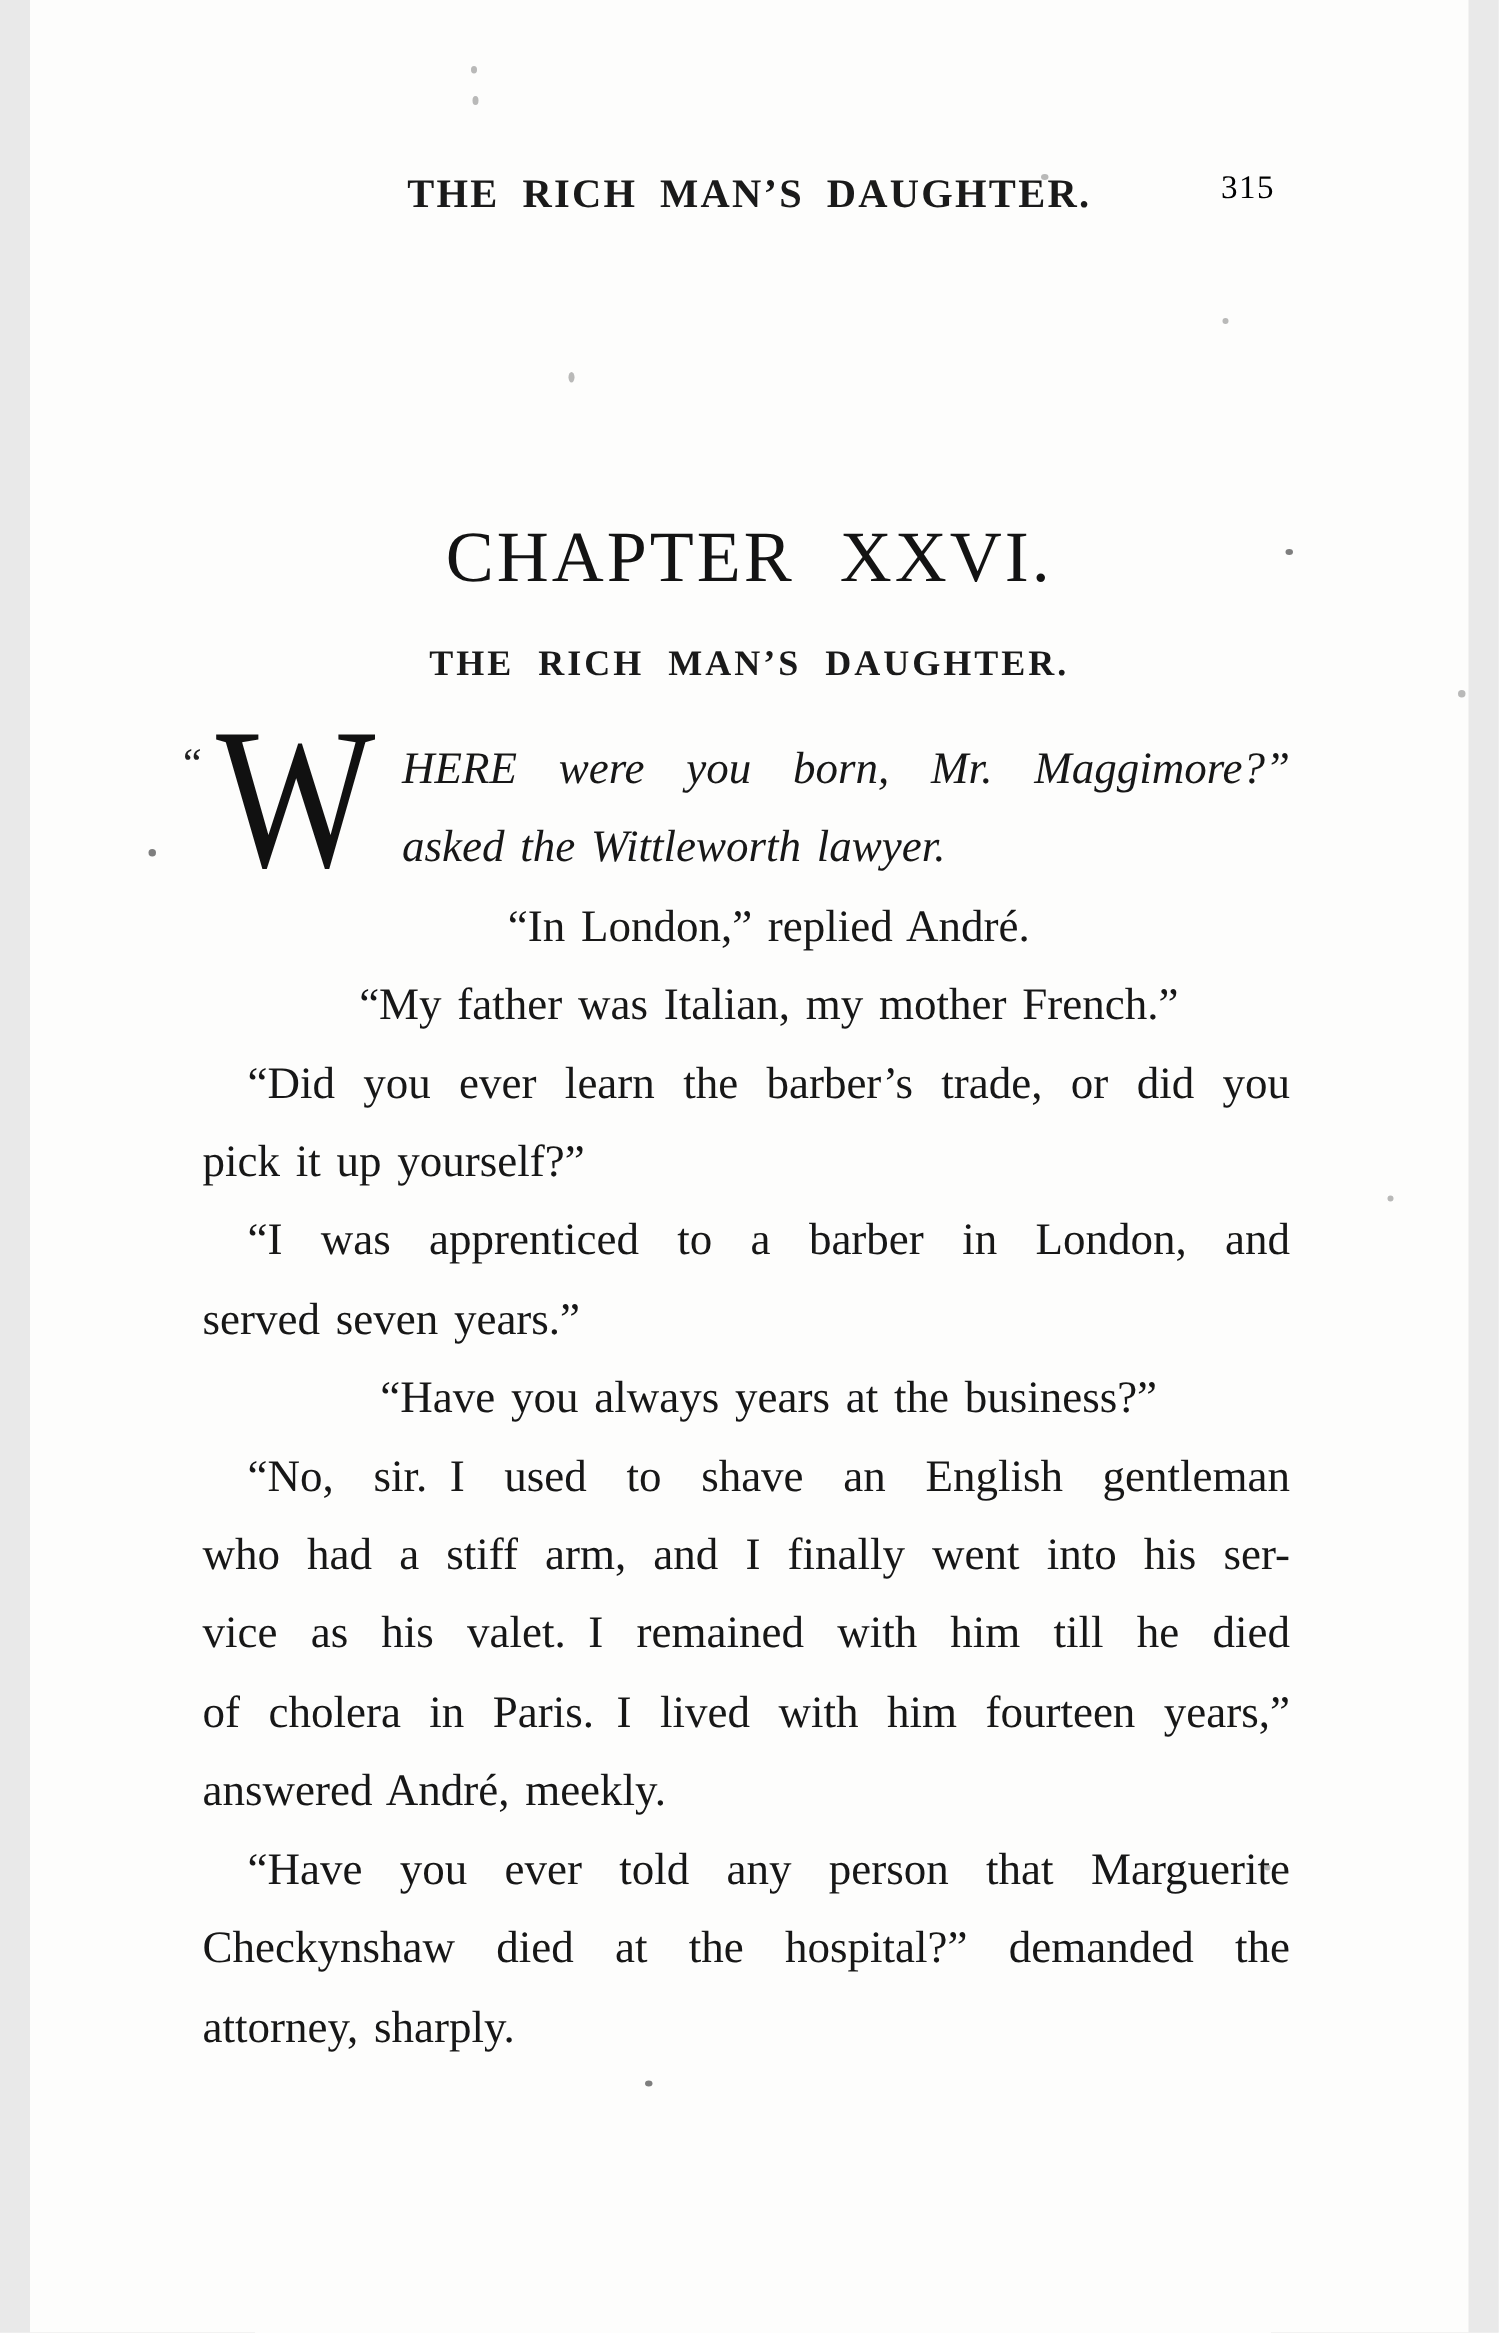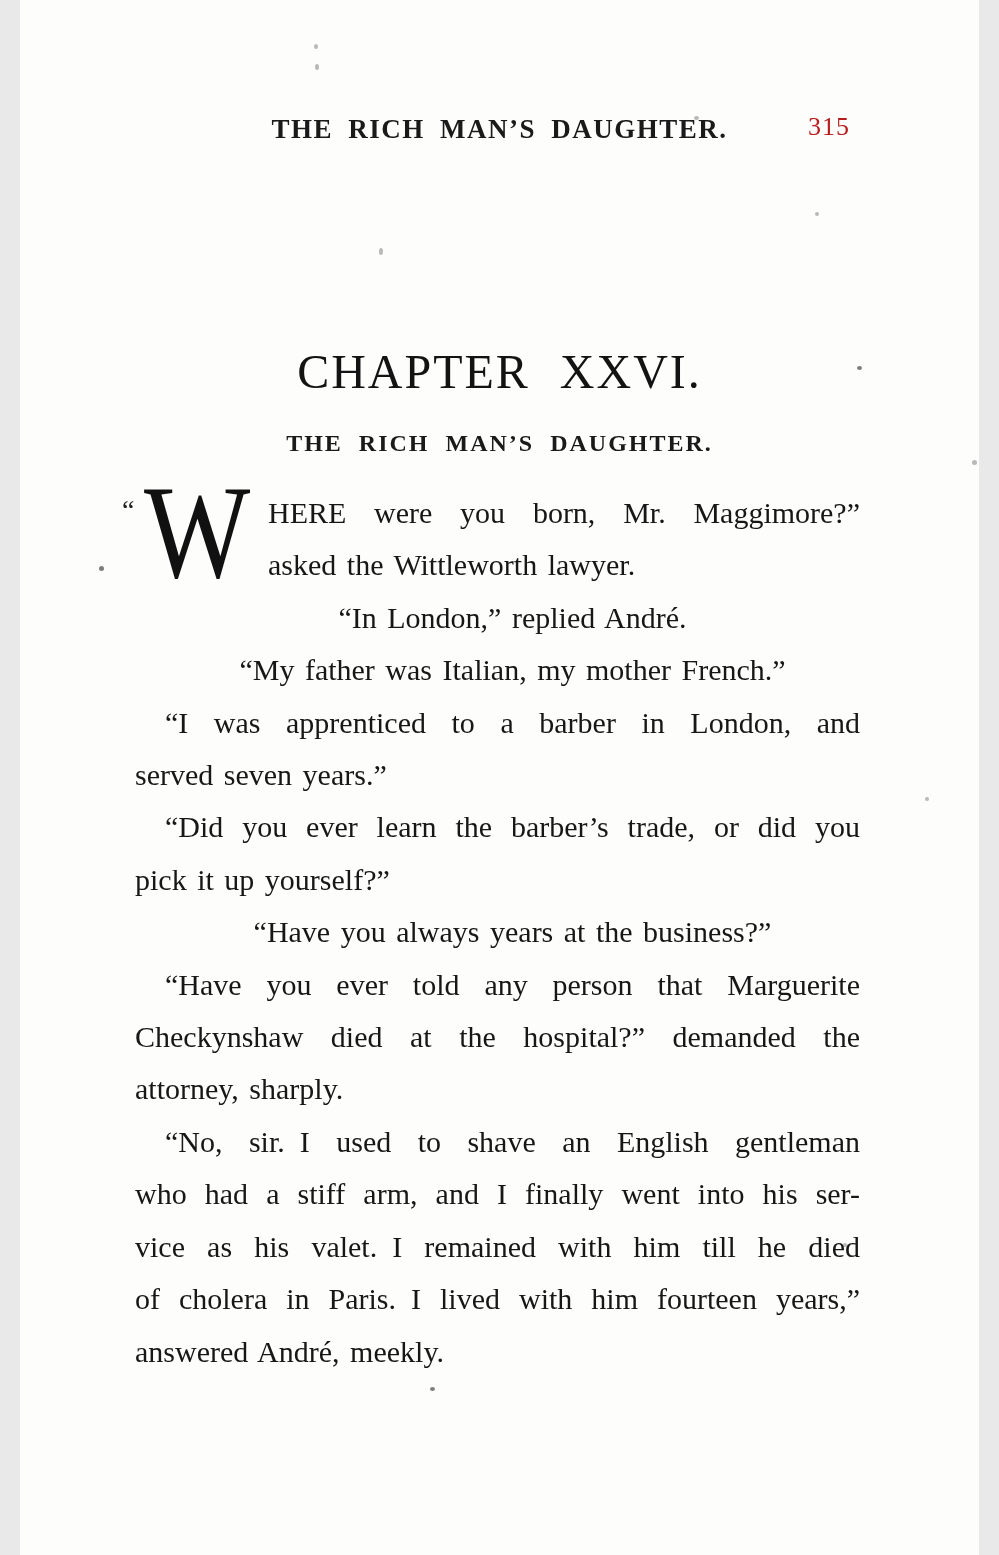--- a/index.html
+++ b/index.html
@@ -32,24 +32,24 @@
     font-size: 27px;
     font-weight: 700;
     letter-spacing: 1.5px;
     word-spacing: 7px;
     color: #1a1a1a;
   }
   .page-number {
     position: absolute;
     top: -2px;
     right: 129px;
-    font-size: 26px;
+    font-size: 22px;
     font-weight: 400;
     letter-spacing: 1px;
-    color: #b91c1c;
+    color: #000000;
   }
 
   
   .chapter-title {
     position: absolute;
     top: 344px;
     left: 0;
     width: 100%;
     text-align: center;
     font-size: 48px;
@@ -84,21 +84,21 @@
     line-height: 52.4px;
     white-space: normal;
     word-spacing: 3px;
     color: #171717;
   }
   .line.ind { text-indent: 30px; text-align: center; }
   .line.j {
     text-align: justify;
     text-align-last: justify;
   }
-  .dropcap-para .line { margin-left: 133px; }
+  .dropcap-para .line { margin-left: 133px; font-style: italic; }
 
   
   .drop-cap {
     position: absolute;
     top: 485px;
     left: 124px;
     font-size: 134px;
     line-height: 94px;
     font-weight: 400;
     color: #111;
@@ -149,45 +149,45 @@
     <div class="para">
       <div class="line ind">“In London,” replied André.</div>
     </div>
 
 
     <div class="para">
       <div class="line ind">“My father was Italian, my mother French.”</div>
     </div>
 
     <div class="para">
+      <div class="line ind j">“Did you ever learn the barber’s trade, or did you</div>
+      <div class="line">pick it up yourself?”</div>
+    </div>
+
+    <div class="para">
       <div class="line ind j">“I was apprenticed to a barber in London, and</div>
       <div class="line">served seven years.”</div>
     </div>
 
     <div class="para">
-      <div class="line ind j">“Did you ever learn the barber’s trade, or did you</div>
-      <div class="line">pick it up yourself?”</div>
-    </div>
-
-    <div class="para">
       <div class="line ind">“Have you always years at the business?”</div>
-    </div>
-
-    <div class="para">
-      <div class="line ind j">“Have you ever told any person that Marguerite</div>
-      <div class="line j">Checkynshaw died at the hospital?” demanded the</div>
-      <div class="line">attorney, sharply.</div>
     </div>
 
     <div class="para">
       <div class="line ind j">“No, sir. I used to shave an English gentleman</div>
       <div class="line j">who had a stiff arm, and I finally went into his ser-</div>
       <div class="line j">vice as his valet. I remained with him till he died</div>
       <div class="line j">of cholera in Paris. I lived with him fourteen years,”</div>
       <div class="line">answered André, meekly.</div>
+    </div>
+
+    <div class="para">
+      <div class="line ind j">“Have you ever told any person that Marguerite</div>
+      <div class="line j">Checkynshaw died at the hospital?” demanded the</div>
+      <div class="line">attorney, sharply.</div>
     </div>
 
   </div>
 
   <span class="speck light" style="left:294px; top:44px;  width:4px; height:5px;"></span>
   <span class="speck light" style="left:295px; top:64px;  width:4px; height:6px;"></span>
   <span class="speck light" style="left:674px; top:116px; width:5px; height:4px;"></span>
   <span class="speck light" style="left:795px; top:212px; width:4px; height:4px;"></span>
   <span class="speck light" style="left:359px; top:248px; width:4px; height:7px;"></span>
   <span class="speck" style="left:837px; top:366px; width:5px; height:4px;"></span>

